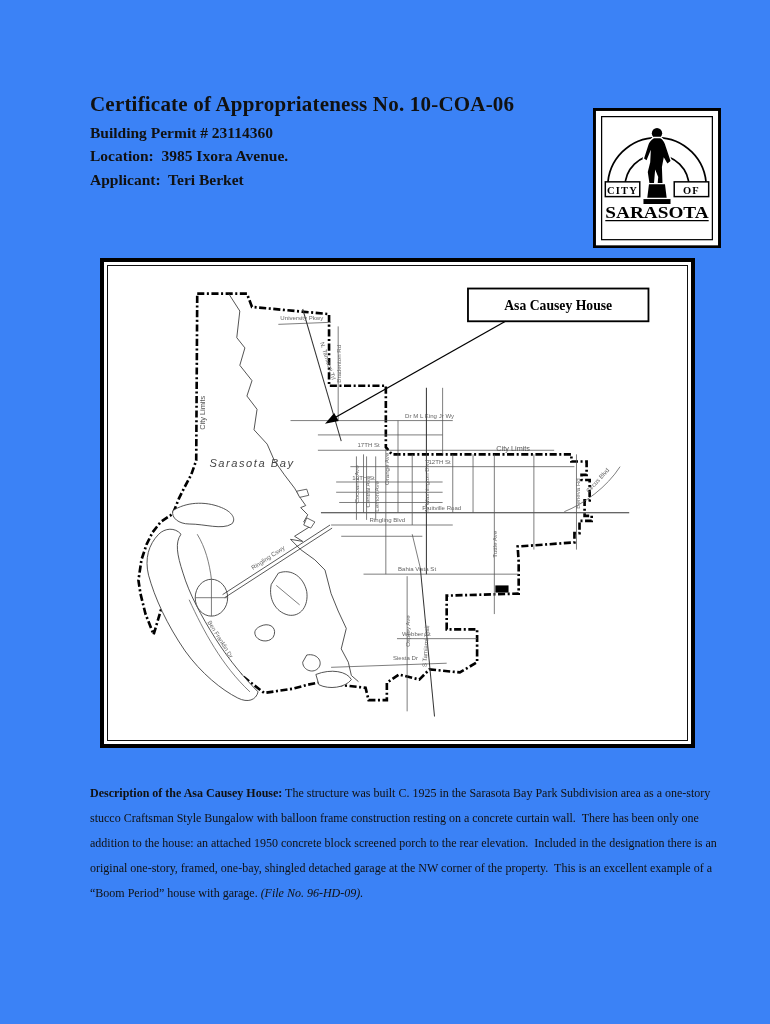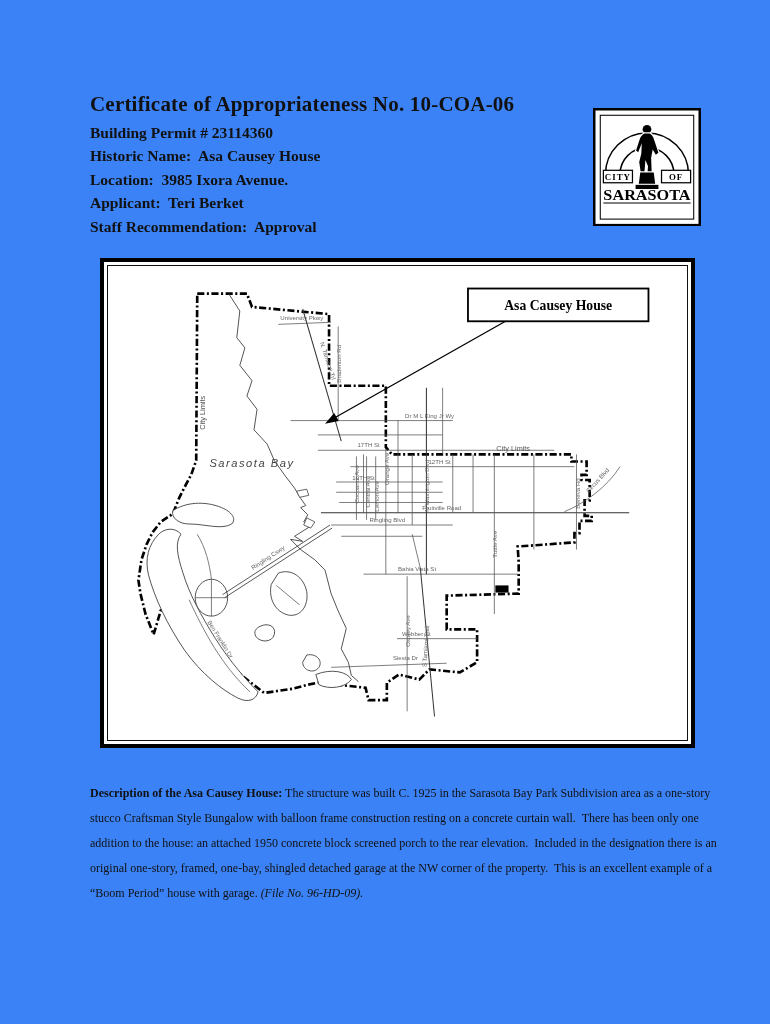--- a/index.html
+++ b/index.html
@@ -2,21 +2,21 @@
 <html><head>
 <meta charset="utf-8">
 <style>
   html,body{margin:0;padding:0;background:#e8e8e8;}
   .page{position:relative;width:770px;height:1024px;background:#3b82f6;margin:0 auto;
         font-family:"Liberation Serif","DejaVu Serif",serif;color:#111;overflow:hidden;}
   .doc-title{position:absolute;left:90px;top:92px;font-size:21px;font-weight:bold;
              letter-spacing:.2px;white-space:pre;}
   .info-block{position:absolute;left:90px;top:121px;}
   .info-line{font-size:15.5px;font-weight:bold;line-height:23.4px;margin:0;white-space:pre-wrap;}
-  .logo-box{position:absolute;left:593px;top:108px;width:108px;height:114px;}
+  .logo-box{position:absolute;left:593px;top:108px;width:128px;height:114px;}
   .map-frame{position:absolute;left:100px;top:258px;width:595px;height:490px;
              border:4px solid #000;box-sizing:border-box;background:#fff;}
   .map-inner{position:absolute;inset:3px;border:1px solid #111;}
   .map-inner svg{display:block;width:100%;height:100%;}
   .description{position:absolute;left:90px;top:769px;width:638px;font-size:12px;
                line-height:25px;white-space:pre-wrap;}
   .description .lead{font-weight:bold;}
   .description .file-note{font-style:italic;}
   .street-label{font-family:"Liberation Sans","DejaVu Sans",sans-serif;font-size:6px;fill:#666;}
   .limits-label{font-family:"Liberation Sans","DejaVu Sans",sans-serif;font-size:7.2px;fill:#555;}
@@ -28,24 +28,22 @@
 </style>
 </head>
 <body>
 
 <div class="page">
 
   <div class="doc-title">Certificate of Appropriateness No. 10-COA-06</div>
 
   <div class="info-block">
     <p class="info-line">Building Permit # 23114360</p>
-    <p class="info-line">Historic Name:  Asa Causey House</p>
     <p class="info-line">Location:  3985 Ixora Avenue.</p>
     <p class="info-line">Applicant:  Teri Berket</p>
-    <p class="info-line">Staff Recommendation:  Approval</p>
   </div>
 
   <div class="logo-box">
     <svg viewBox="0 0 104 114">
       <rect x="1.2" y="1.2" width="101.6" height="111.6" fill="#fff" stroke="#000" stroke-width="2.4"></rect>
       <rect x="7" y="7" width="90" height="100" fill="#fff" stroke="#000" stroke-width="1"></rect>
       <path d="M12,64 A40,40 0 0 1 92,64 L78,64 A26,26 0 0 0 26,64 Z" fill="#fff" stroke="#000" stroke-width="1.4"></path>
       <g style="paint-order:stroke" stroke="#fff" stroke-width="2.2" fill="#000">
         <circle cx="52" cy="20.5" r="4.2"></circle>
         <path d="M49.5,24.5 C47,26 45.5,28 45,30 L41.5,41 L43.5,42.5 L47,34 L46.5,44 L44.5,52 L46,62 L49.5,62 L50.5,50 L53,56 L52.5,62 L56.5,62 L56,48 L57.5,40 L60.5,45 L63,43 L59,31 C58,27 56,25 54.5,24.5 Z"></path>

